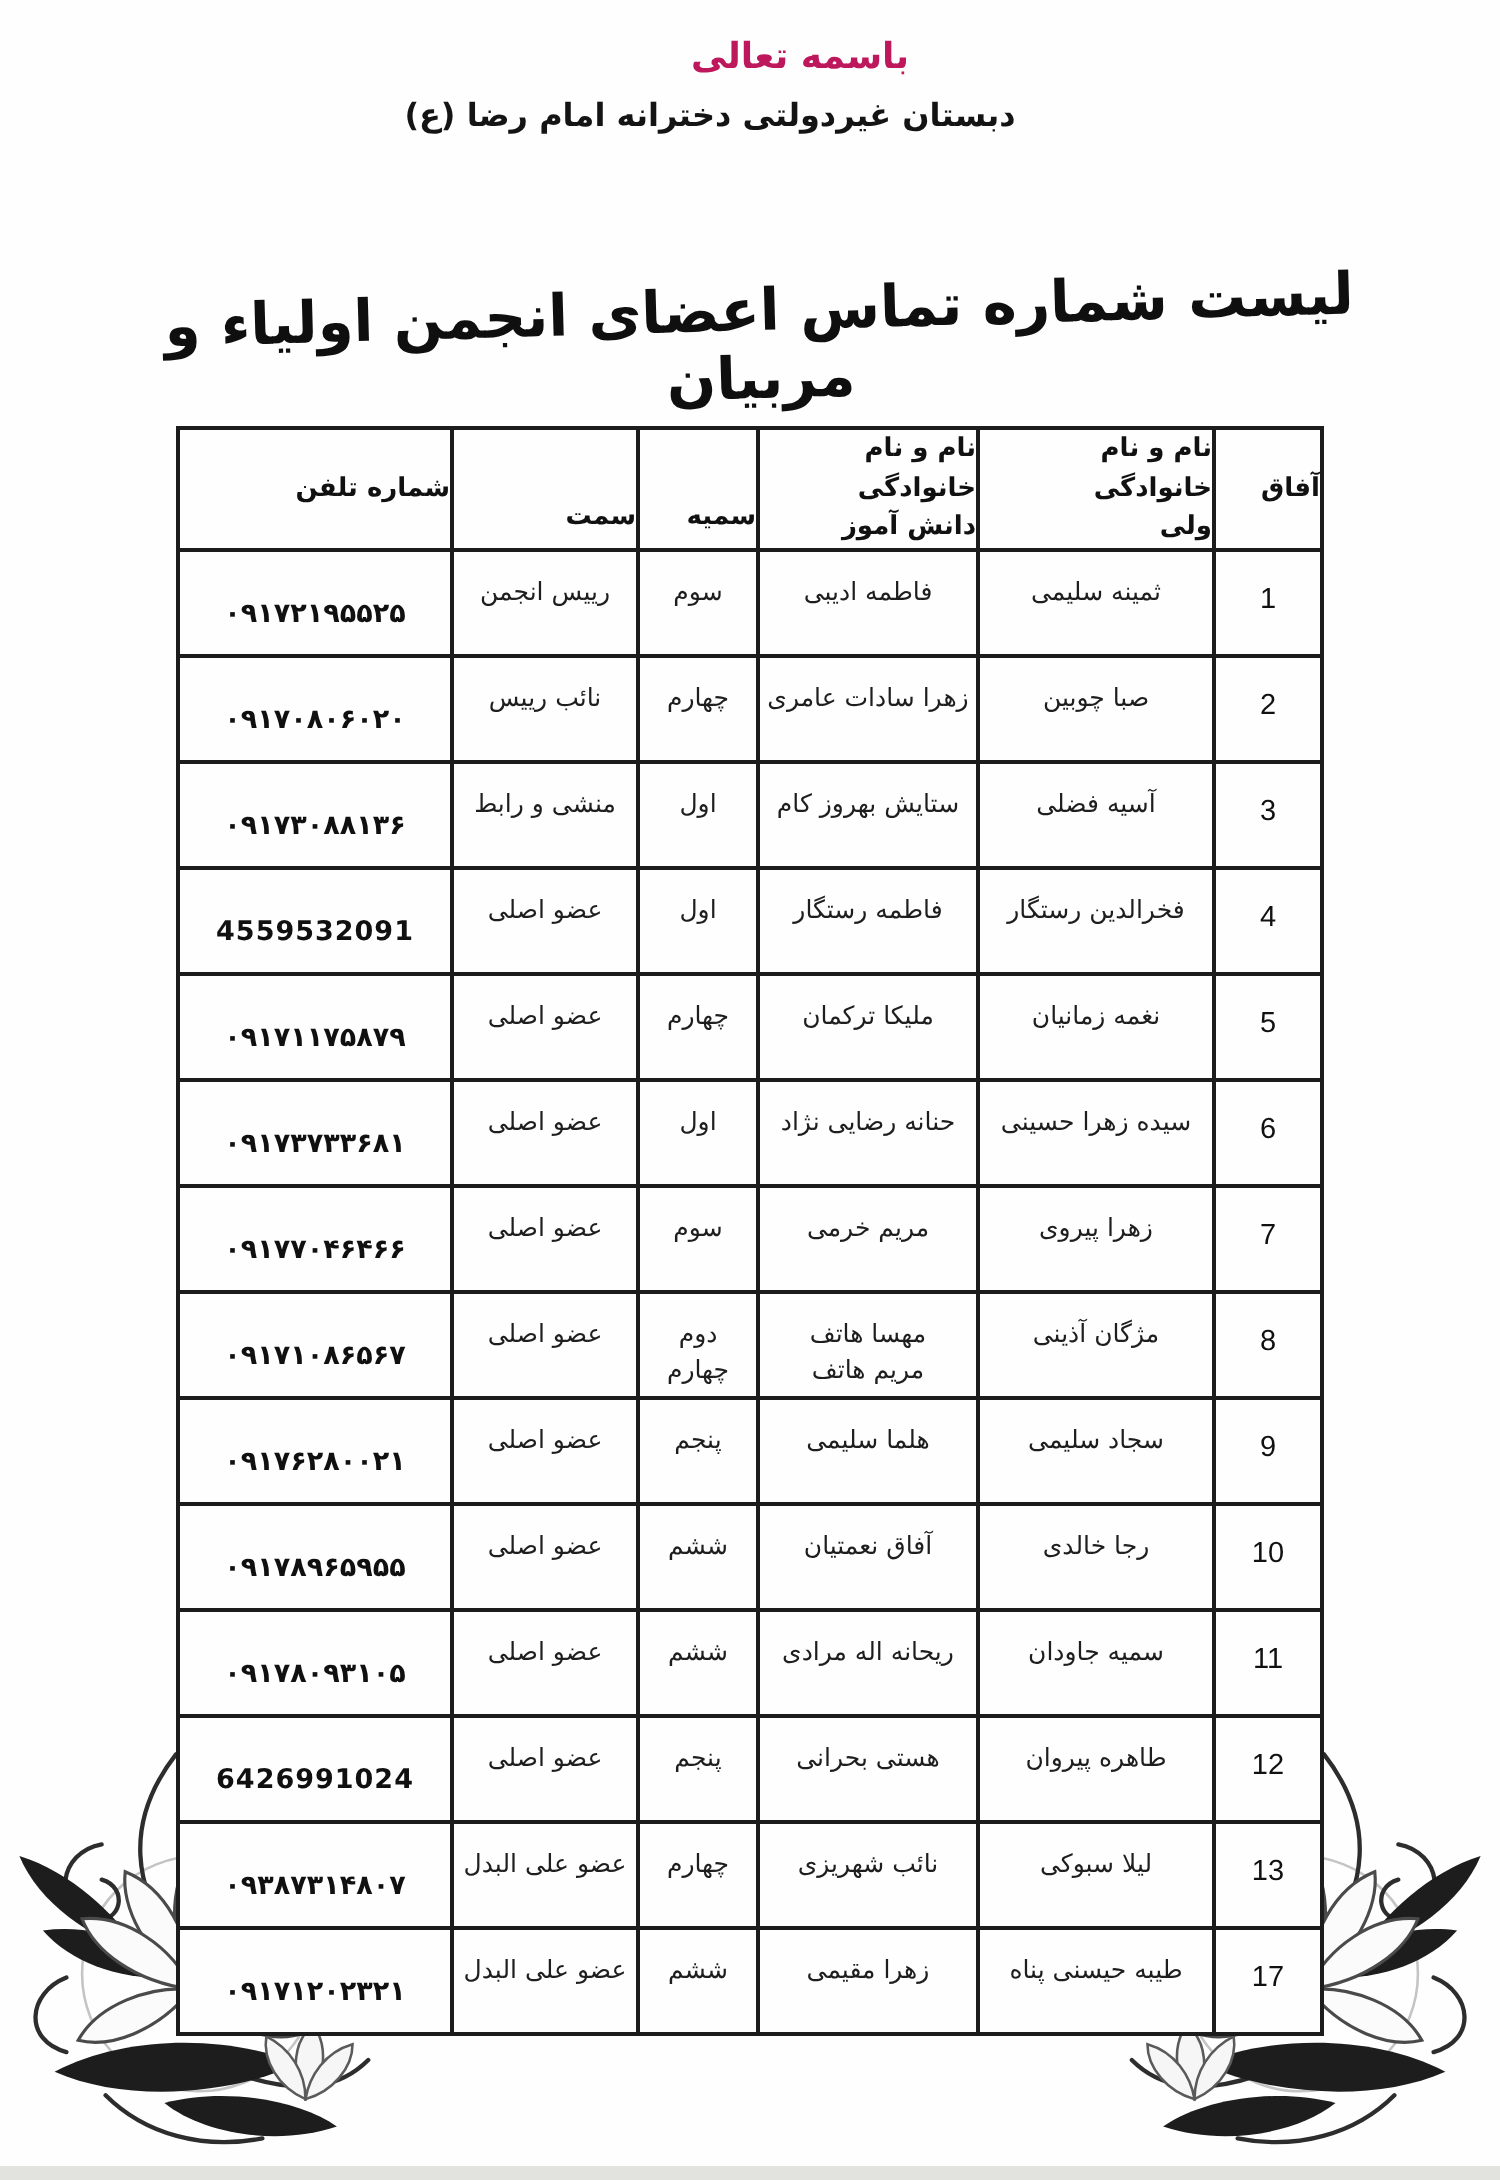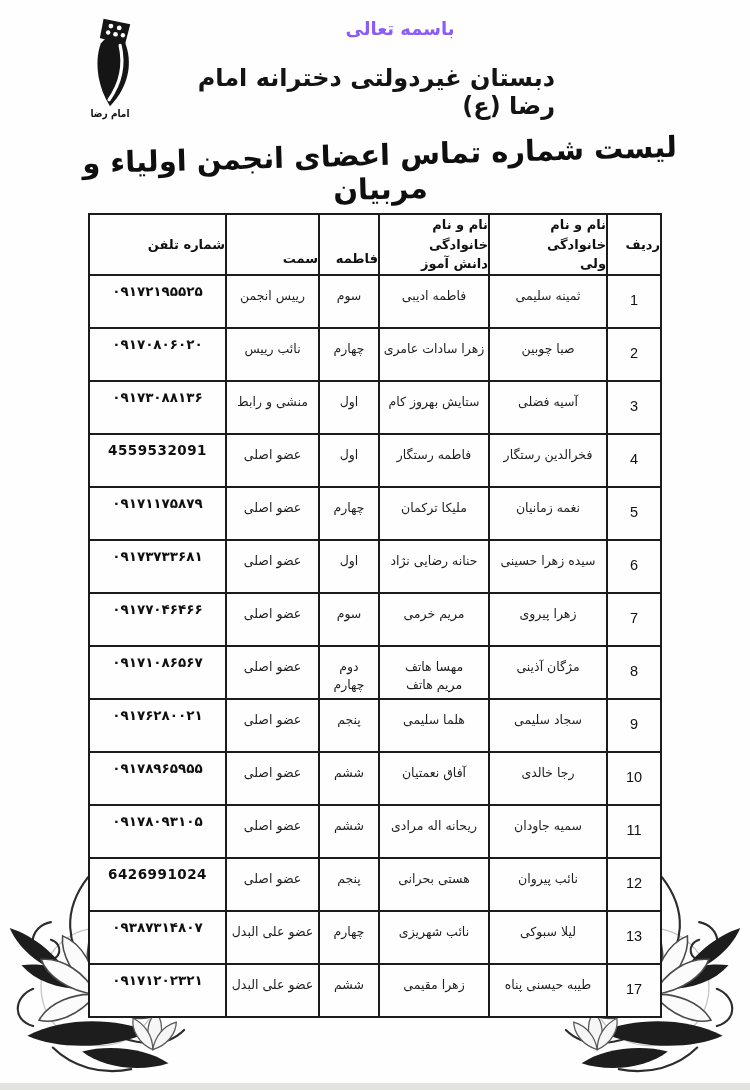--- a/index.html
+++ b/index.html
@@ -33,29 +33,29 @@
     transform: scaleY(1.15);
   }
 
   .bismillah {
     position: absolute;
     left: 300px; top: 18px;
     width: 200px;
     text-align: center;
     font-size: 18px;
     font-weight: bold;
-    color: #8b5cf6;
+    color: #be185d;
     z-index: 2;
   }
   .school-name {
     position: absolute;
-    left: 155px; top: 64px;
+    left: 155px; top: 48px;
     width: 400px;
-    text-align: right;
-    font-size: 24px;
+    text-align: center;
+    font-size: 16px;
     font-weight: bold;
     color: #141414;
     z-index: 2;
   }
   .main-title {
     position: absolute;
     left: 70px; top: 138px;
     width: 620px;
     text-align: center;
     font-size: 29px;
@@ -109,21 +109,21 @@
     font-family: "Liberation Sans", sans-serif;
     font-size: 14.5px;
     padding-top: 14px;
     color: #111;
   }
   td.c-student, td.c-grade { white-space: pre-line; }
   td.c-phone {
     font-weight: bold;
     font-size: 13.5px;
     letter-spacing: 0.5px;
-    padding-top: 5px;
+    padding-top: 21px;
     color: #101010;
   }
 
   
   .flower {
     position: absolute;
     bottom: 2px;
     width: 196px;
     height: 218px;
     z-index: 1;
@@ -137,56 +137,43 @@
     height: 7px;
     background: #e2e3de;
     z-index: 0;
   }
 </style>
 </head>
 <body>
 
 <div class="page">
 
-  <div class="logo-block">
-    <svg width="66" height="92" viewBox="0 0 70 100">
-      <path d="M28,3 L57,9 L51,32 L24,24 Z" fill="#151515"></path>
-      <circle cx="36" cy="11" r="2.6" fill="#fefefe"></circle>
-      <circle cx="45" cy="13" r="2.6" fill="#fefefe"></circle>
-      <circle cx="33" cy="18" r="2.4" fill="#fefefe"></circle>
-      <circle cx="41" cy="20" r="2.6" fill="#fefefe"></circle>
-      <circle cx="49" cy="21" r="2.4" fill="#fefefe"></circle>
-      <path d="M51,28 C60,50 56,76 35,98 C23,80 17,52 25,30 C32,20 44,20 51,28 Z" fill="#151515"></path>
-      <path d="M46,32 C51,54 46,74 34,91" stroke="#fefefe" stroke-width="3.5" fill="none" stroke-linecap="round"></path>
-    </svg>
-    <div class="logo-caption">امام رضا</div>
-  </div>
 
   <div class="bismillah">باسمه تعالی</div>
   <div class="school-name">دبستان غیردولتی دخترانه امام رضا (ع)</div>
   <div class="main-title">لیست شماره تماس اعضای انجمن اولیاء و مربیان</div>
 
   <div class="table-wrap">
     <table class="contact-table">
       <colgroup>
         <col style="width:54px">
           <col style="width:118px">
           <col style="width:110px">
         <col style="width:60px">
           <col style="width:93px">
           <col style="width:137px">
       </colgroup>
       <thead>
         <tr>
-          <th class="h-num">ردیف</th>
+          <th class="h-num">آفاق</th>
           <th class="h-parent">نام و نام خانوادگی
 ولی</th>
           <th class="h-student">نام و نام خانوادگی
 دانش آموز</th>
-          <th class="h-grade">فاطمه</th>
+          <th class="h-grade">سمیه</th>
           <th class="h-role">سمت</th>
           <th class="h-phone">شماره تلفن</th>
         </tr>
       </thead>
       <tbody>
         <tr>
           <td class="c-num">1</td>
           <td class="c-parent">ثمینه سلیمی</td>
           <td class="c-student">فاطمه ادیبی</td>
           <td class="c-grade">سوم</td>
@@ -270,21 +257,21 @@
         <tr>
           <td class="c-num">11</td>
           <td class="c-parent">سمیه جاودان</td>
           <td class="c-student">ریحانه اله مرادی</td>
           <td class="c-grade">ششم</td>
           <td class="c-role">عضو اصلی</td>
           <td class="c-phone">۰۹۱۷۸۰۹۳۱۰۵</td>
         </tr>
         <tr>
           <td class="c-num">12</td>
-          <td class="c-parent">نائب پیروان</td>
+          <td class="c-parent">طاهره پیروان</td>
           <td class="c-student">هستی بحرانی</td>
           <td class="c-grade">پنجم</td>
           <td class="c-role">عضو اصلی</td>
           <td class="c-phone">6426991024</td>
         </tr>
         <tr>
           <td class="c-num">13</td>
           <td class="c-parent">لیلا سبوکی</td>
           <td class="c-student">نائب شهریزی</td>
           <td class="c-grade">چهارم</td>

